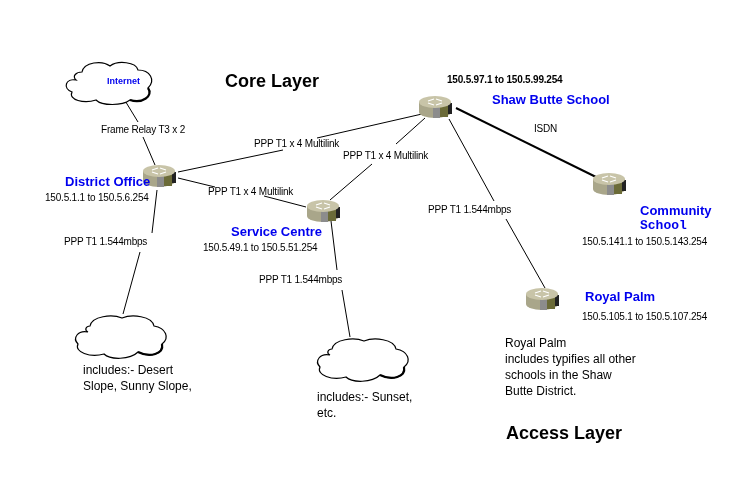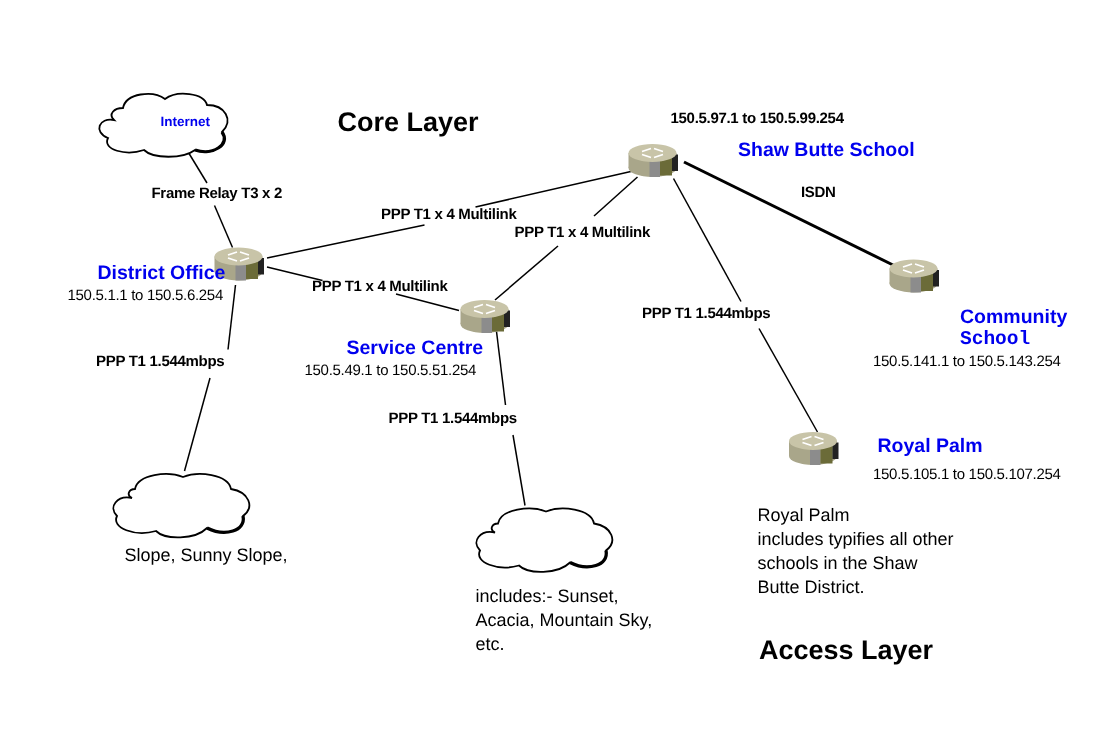--- a/index.html
+++ b/index.html
@@ -3,21 +3,21 @@
   <meta charset="utf-8">
   <style>
     html, body { margin: 0; padding: 0; background: #ffffff; }
     #stage { position: relative; width: 737px; height: 486px; background: #ffffff; overflow: hidden;
              font-family: "Liberation Sans", sans-serif; color: #000; }
     svg#links { position: absolute; left: 0; top: 0; width: 737px; height: 486px; }
     .txt { position: absolute; white-space: nowrap; line-height: 1; margin-left: 15px; }
     .layer-title { font-size: 18px; font-weight: bold; text-align: center; }
     .node-name { font-size: 13px; font-weight: bold; color: #0000ee; }
     .range { font-size: 10px; letter-spacing: -0.2px; }
-    .link-label { font-size: 10px; font-weight: bold; letter-spacing: -0.2px; }
+    .link-label { font-size: 10px; font-weight: normal; letter-spacing: -0.2px; }
     .desc { font-size: 12px; line-height: 16px; white-space: normal; }
     .cloud-label { font-size: 9px; font-weight: bold; color: #0000ee; }
     .router { position: absolute; width: 36px; height: 26px; }
     .cloud { position: absolute; }
   </style>
 </head>
 <body>
 
 <div id="stage">
 
@@ -122,25 +122,25 @@
   <div class="txt link-label" style="left:86px; top:125px;">Frame Relay T3 x 2</div>
   <div class="txt link-label" style="left:239px; top:139px;">PPP T1 x 4 Multilink</div>
   <div class="txt link-label" style="left:328px; top:151px;">PPP T1 x 4 Multilink</div>
   <div class="txt link-label" style="left:193px; top:187px;">PPP T1 x 4 Multilink</div>
   <div class="txt link-label" style="left:519px; top:124px;">ISDN</div>
   <div class="txt link-label" style="left:49px; top:237px;">PPP T1 1.544mbps</div>
   <div class="txt link-label" style="left:244px; top:275px;">PPP T1 1.544mbps</div>
   <div class="txt link-label" style="left:413px; top:205px;">PPP T1 1.544mbps</div>
 
   <div class="txt desc" style="left:68px; top:362px; width:140px;">
+    <div>includes:- Desert</div>
     <div>Slope, Sunny Slope,</div>
   </div>
   <div class="txt desc" style="left:302px; top:389px; width:150px;">
     <div>includes:- Sunset,</div>
-    <div>Acacia, Mountain Sky,</div>
     <div>etc.</div>
   </div>
 
   <div class="txt desc" style="left:490px; top:335px; width:160px;">
     <div>Royal Palm</div>
     <div>includes typifies all other</div>
     <div>schools in the Shaw</div>
     <div>Butte District.</div>
   </div>
 

